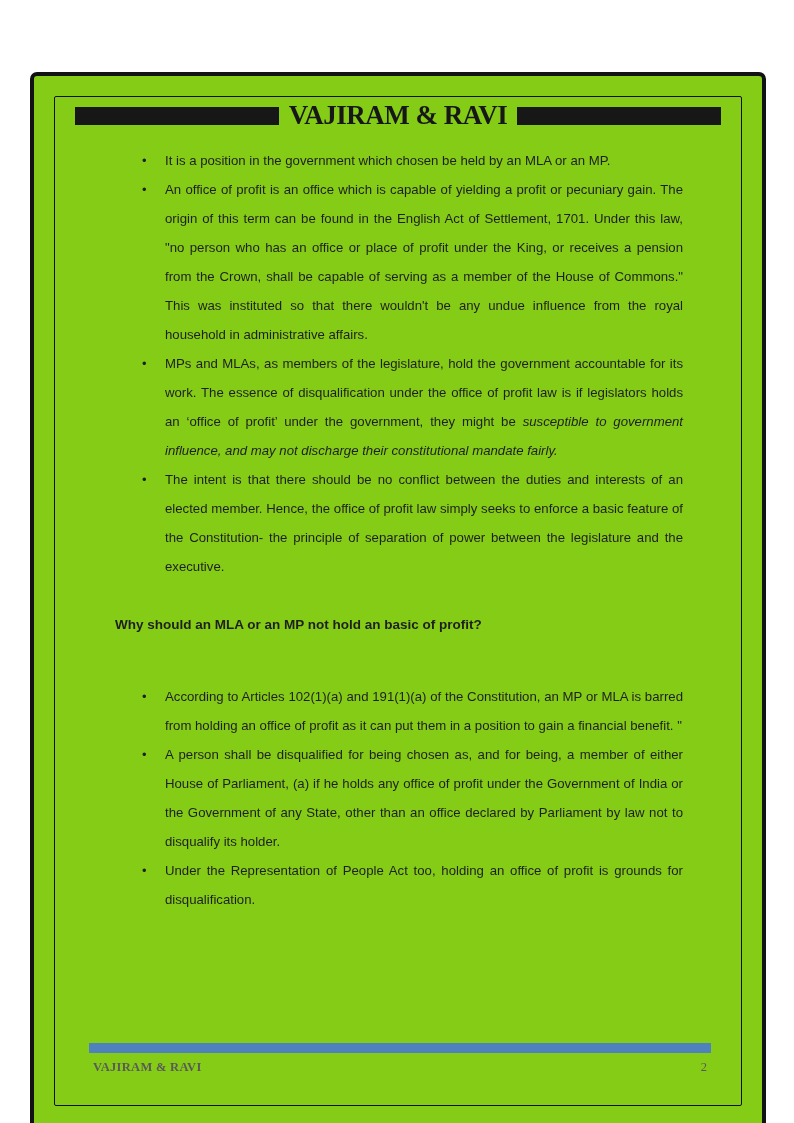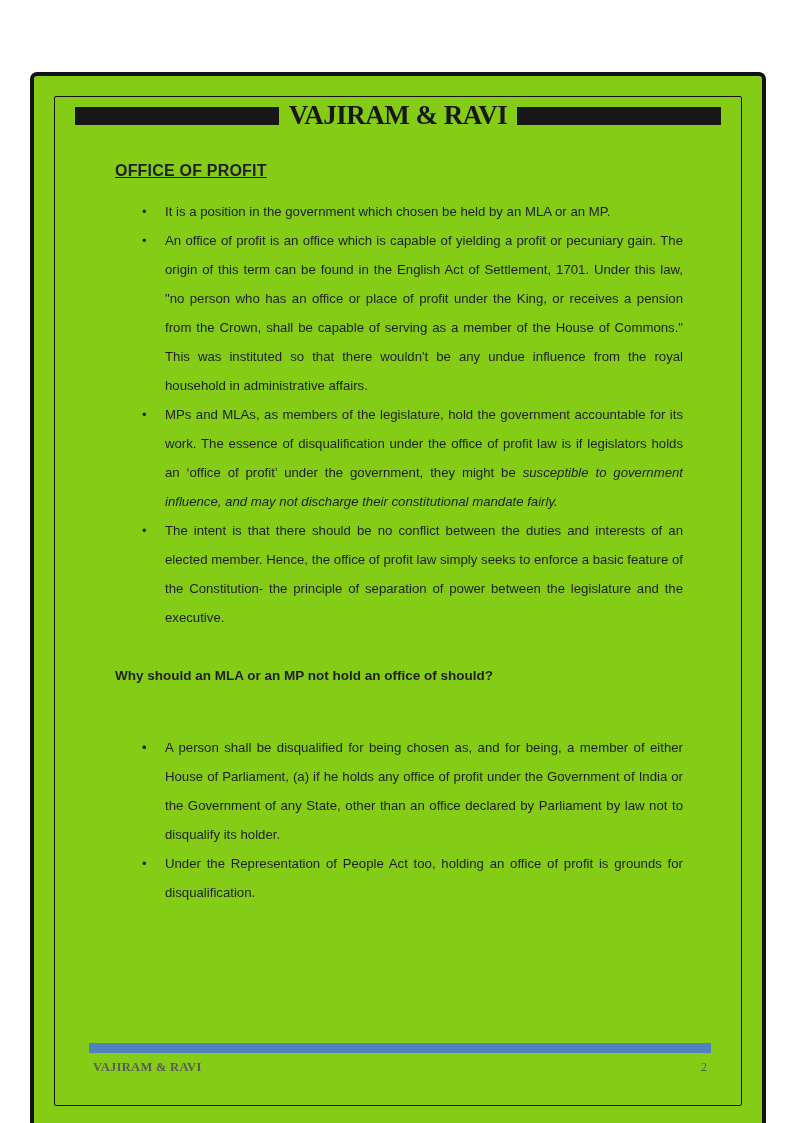--- a/index.html
+++ b/index.html
@@ -79,32 +79,31 @@
 <div class="frame-outer">
   <div class="frame-inner">
 
     <header class="brand">
       <span class="brand-bar"></span>
       <span class="brand-title">VAJIRAM &amp; RAVI</span>
       <span class="brand-bar"></span>
     </header>
 
     <main class="content">
-      <h1 class="doc-title">OFFICE OF PROFIT</h1>
 
       <ul class="bullets">
           <li><span class="bullet-dot">•</span><span class="b">It</span><span> is a position in the government which chosen be held by an MLA or an MP.</span></li>
           <li><span class="bullet-dot">•</span><span>An office of profit is an office which is capable of </span><span class="b">yielding a profit or pecuniary gain.</span><span> The origin of this term can be found in the </span><span class="b">English Act of Settlement, 1701.</span><span> Under this law, "no person who has an office or place of profit under the King, or receives a pension from the Crown, shall be capable of serving as a member of the House of Commons." This was instituted so that there wouldn't be any undue influence from the royal household in administrative affairs.</span></li>
           <li><span class="bullet-dot">•</span><span>MPs and MLAs, as members of the legislature, hold the government accountable for its work. The essence of disqualification under the office of profit law is if legislators holds an ‘office of profit’ under the government, they might be </span><span class="b i">susceptible to government influence, and may not discharge their constitutional mandate fairly.</span></li>
           <li><span class="bullet-dot">•</span><span>The intent is that there should be </span><span class="b">no conflict</span><span> between the duties and interests of an elected member. Hence, the office of profit law simply seeks to enforce a basic feature of the Constitution- the principle of </span><span class="b">separation of power</span><span> between the legislature and the executive.</span></li>
         </ul>
 
-      <h2 class="q-heading second">Why should an MLA or an MP not hold an office of should?</h2>
+      <h2 class="q-heading second">Why should an MLA or an MP not hold an basic of profit?</h2>
       <ul class="bullets second">
-          <li><span class="bullet-dot">•</span></li>
+          <li><span class="bullet-dot">•</span><span>According to Articles 102(1)(a) and 191(1)(a) of the Constitution, an MP or MLA is barred from holding an office of profit as it can put them in a position to gain a financial benefit. "</span></li>
           <li><span class="bullet-dot">•</span><span>A person shall be disqualified for being chosen as, and for being, a member of either House of Parliament, (a) if he holds any office of profit under the Government of India or the Government of any State, other than an office declared by Parliament by law not to disqualify its holder.</span></li>
           <li><span class="bullet-dot">•</span><span>Under the Representation of People Act too, holding an office of profit is grounds for disqualification.</span></li>
         </ul>
     </main>
 
     <footer class="page-footer">
       <div class="footer-bar" style="background: rgb(78, 129, 189);"></div>
       <div class="footer-row">
         <span class="footer-brand">VAJIRAM &amp; RAVI</span>
         <span class="page-num">2</span>

